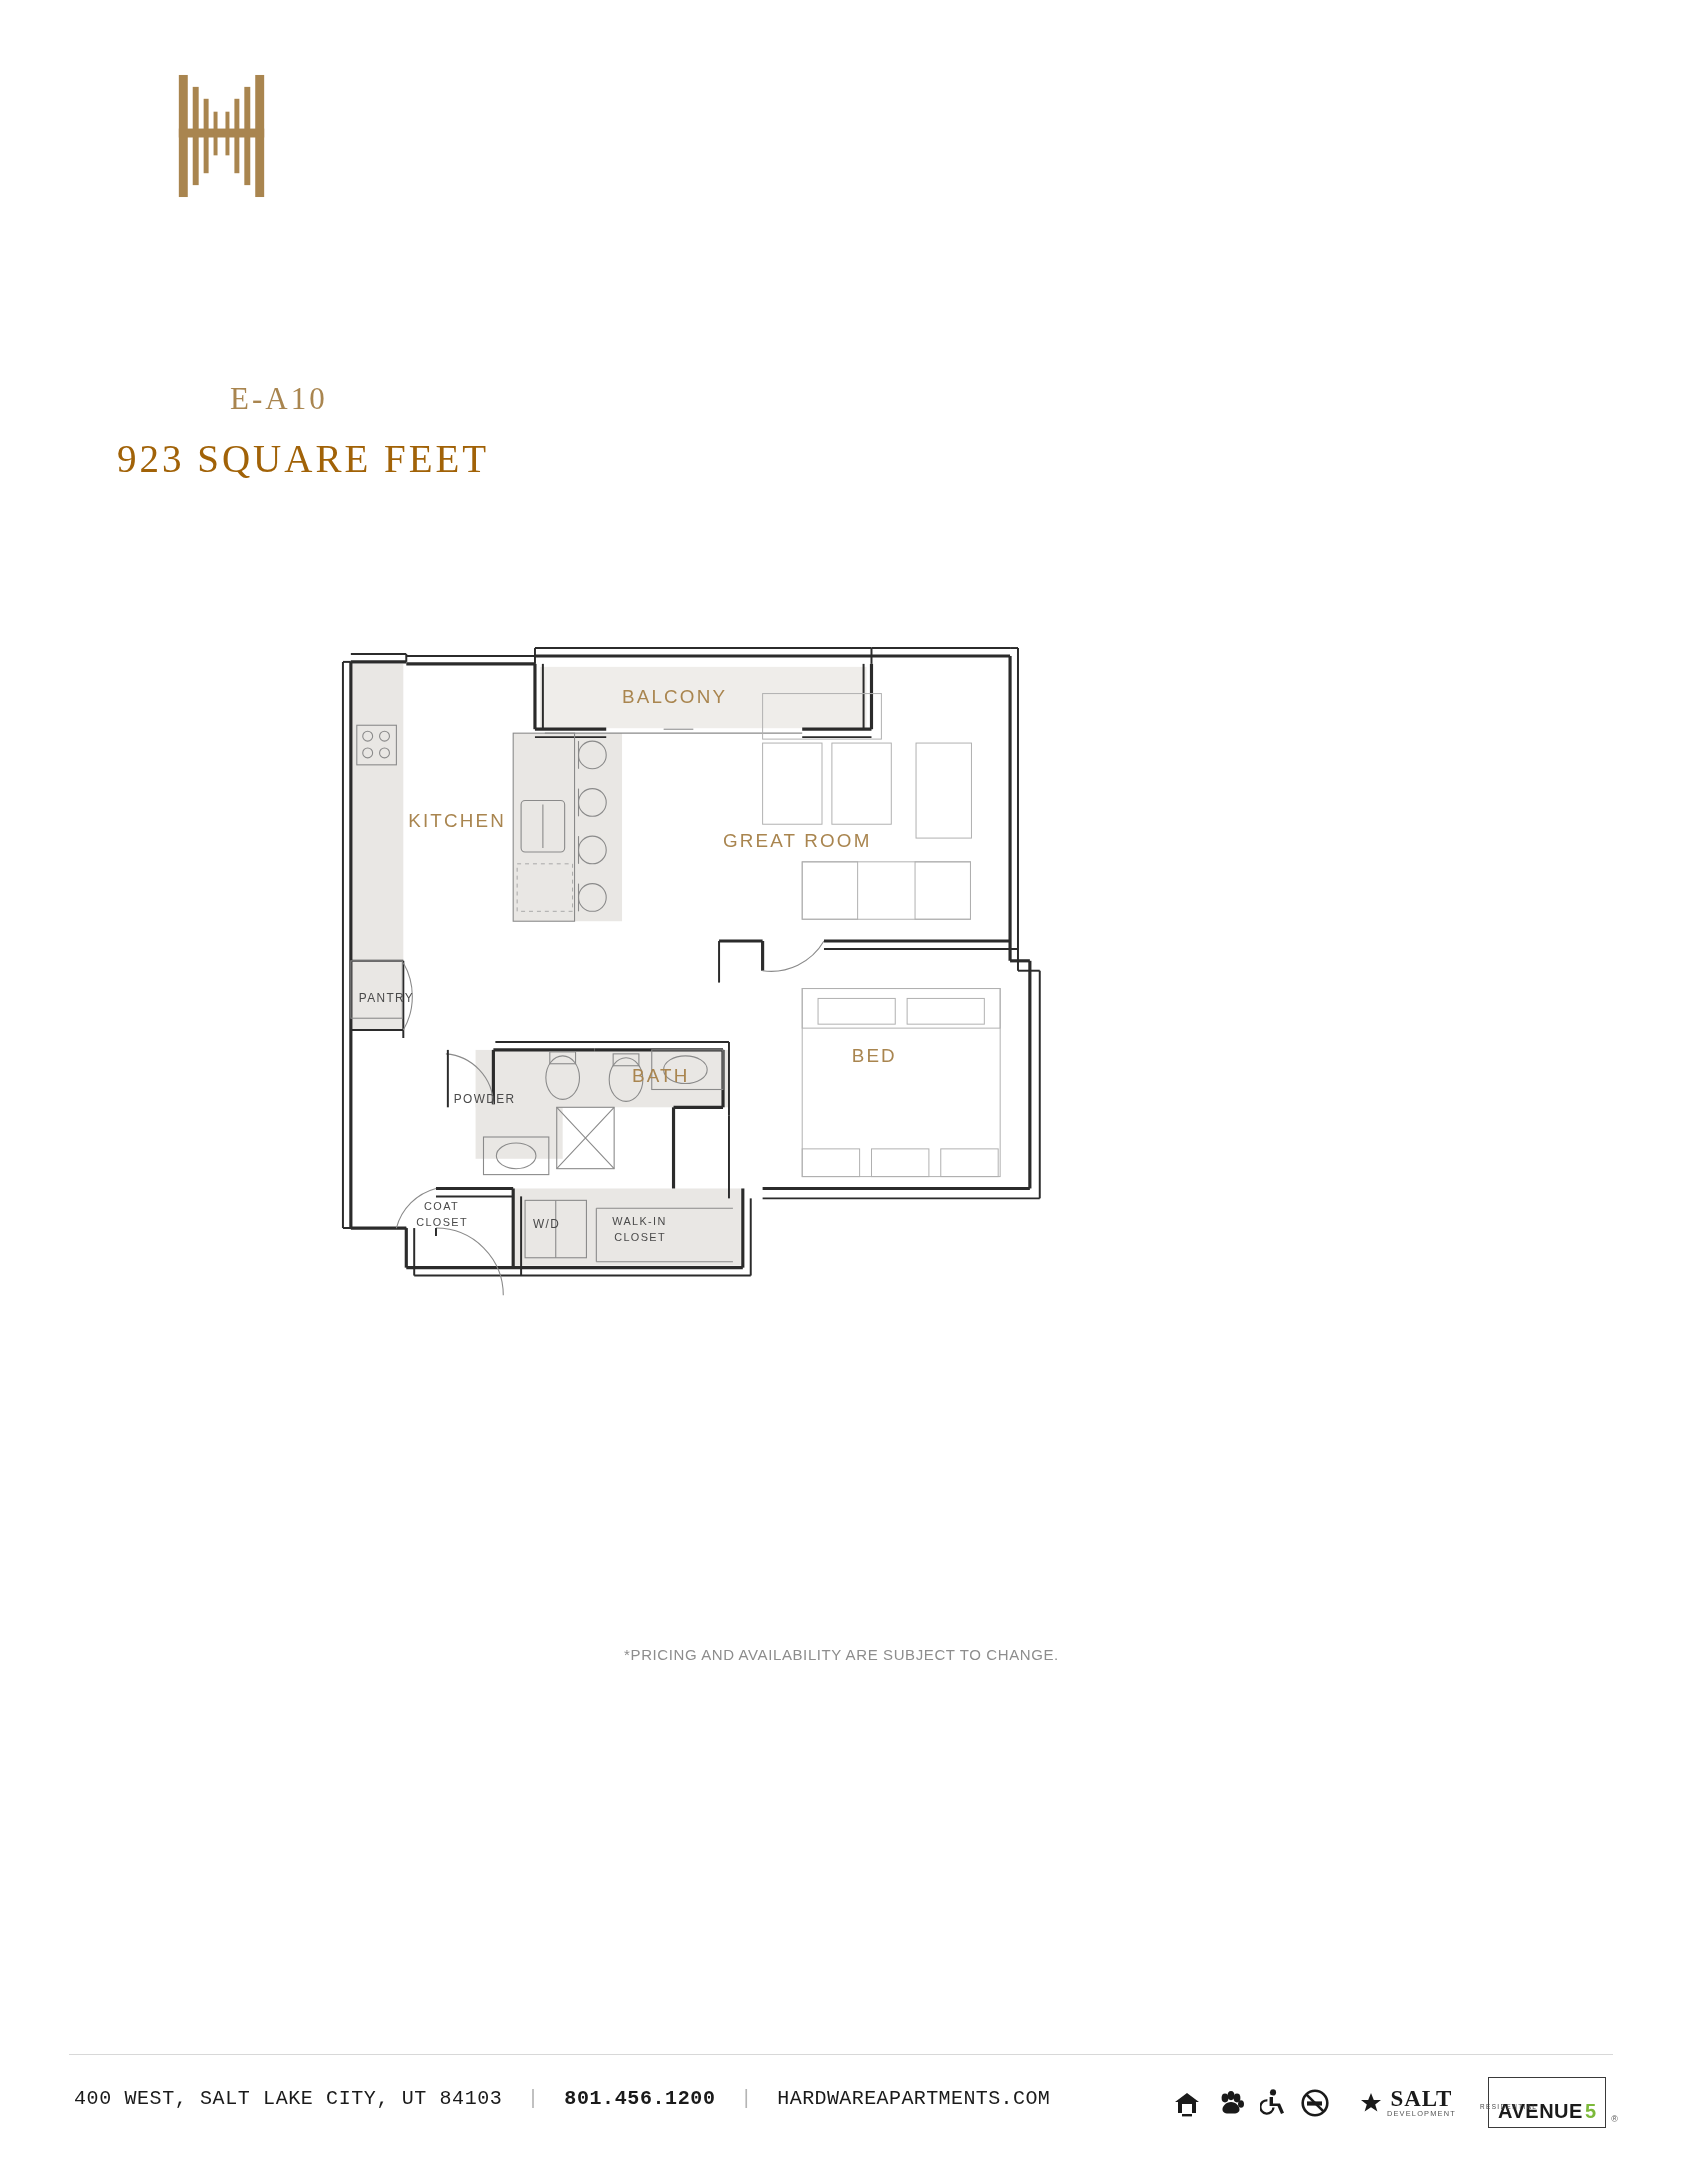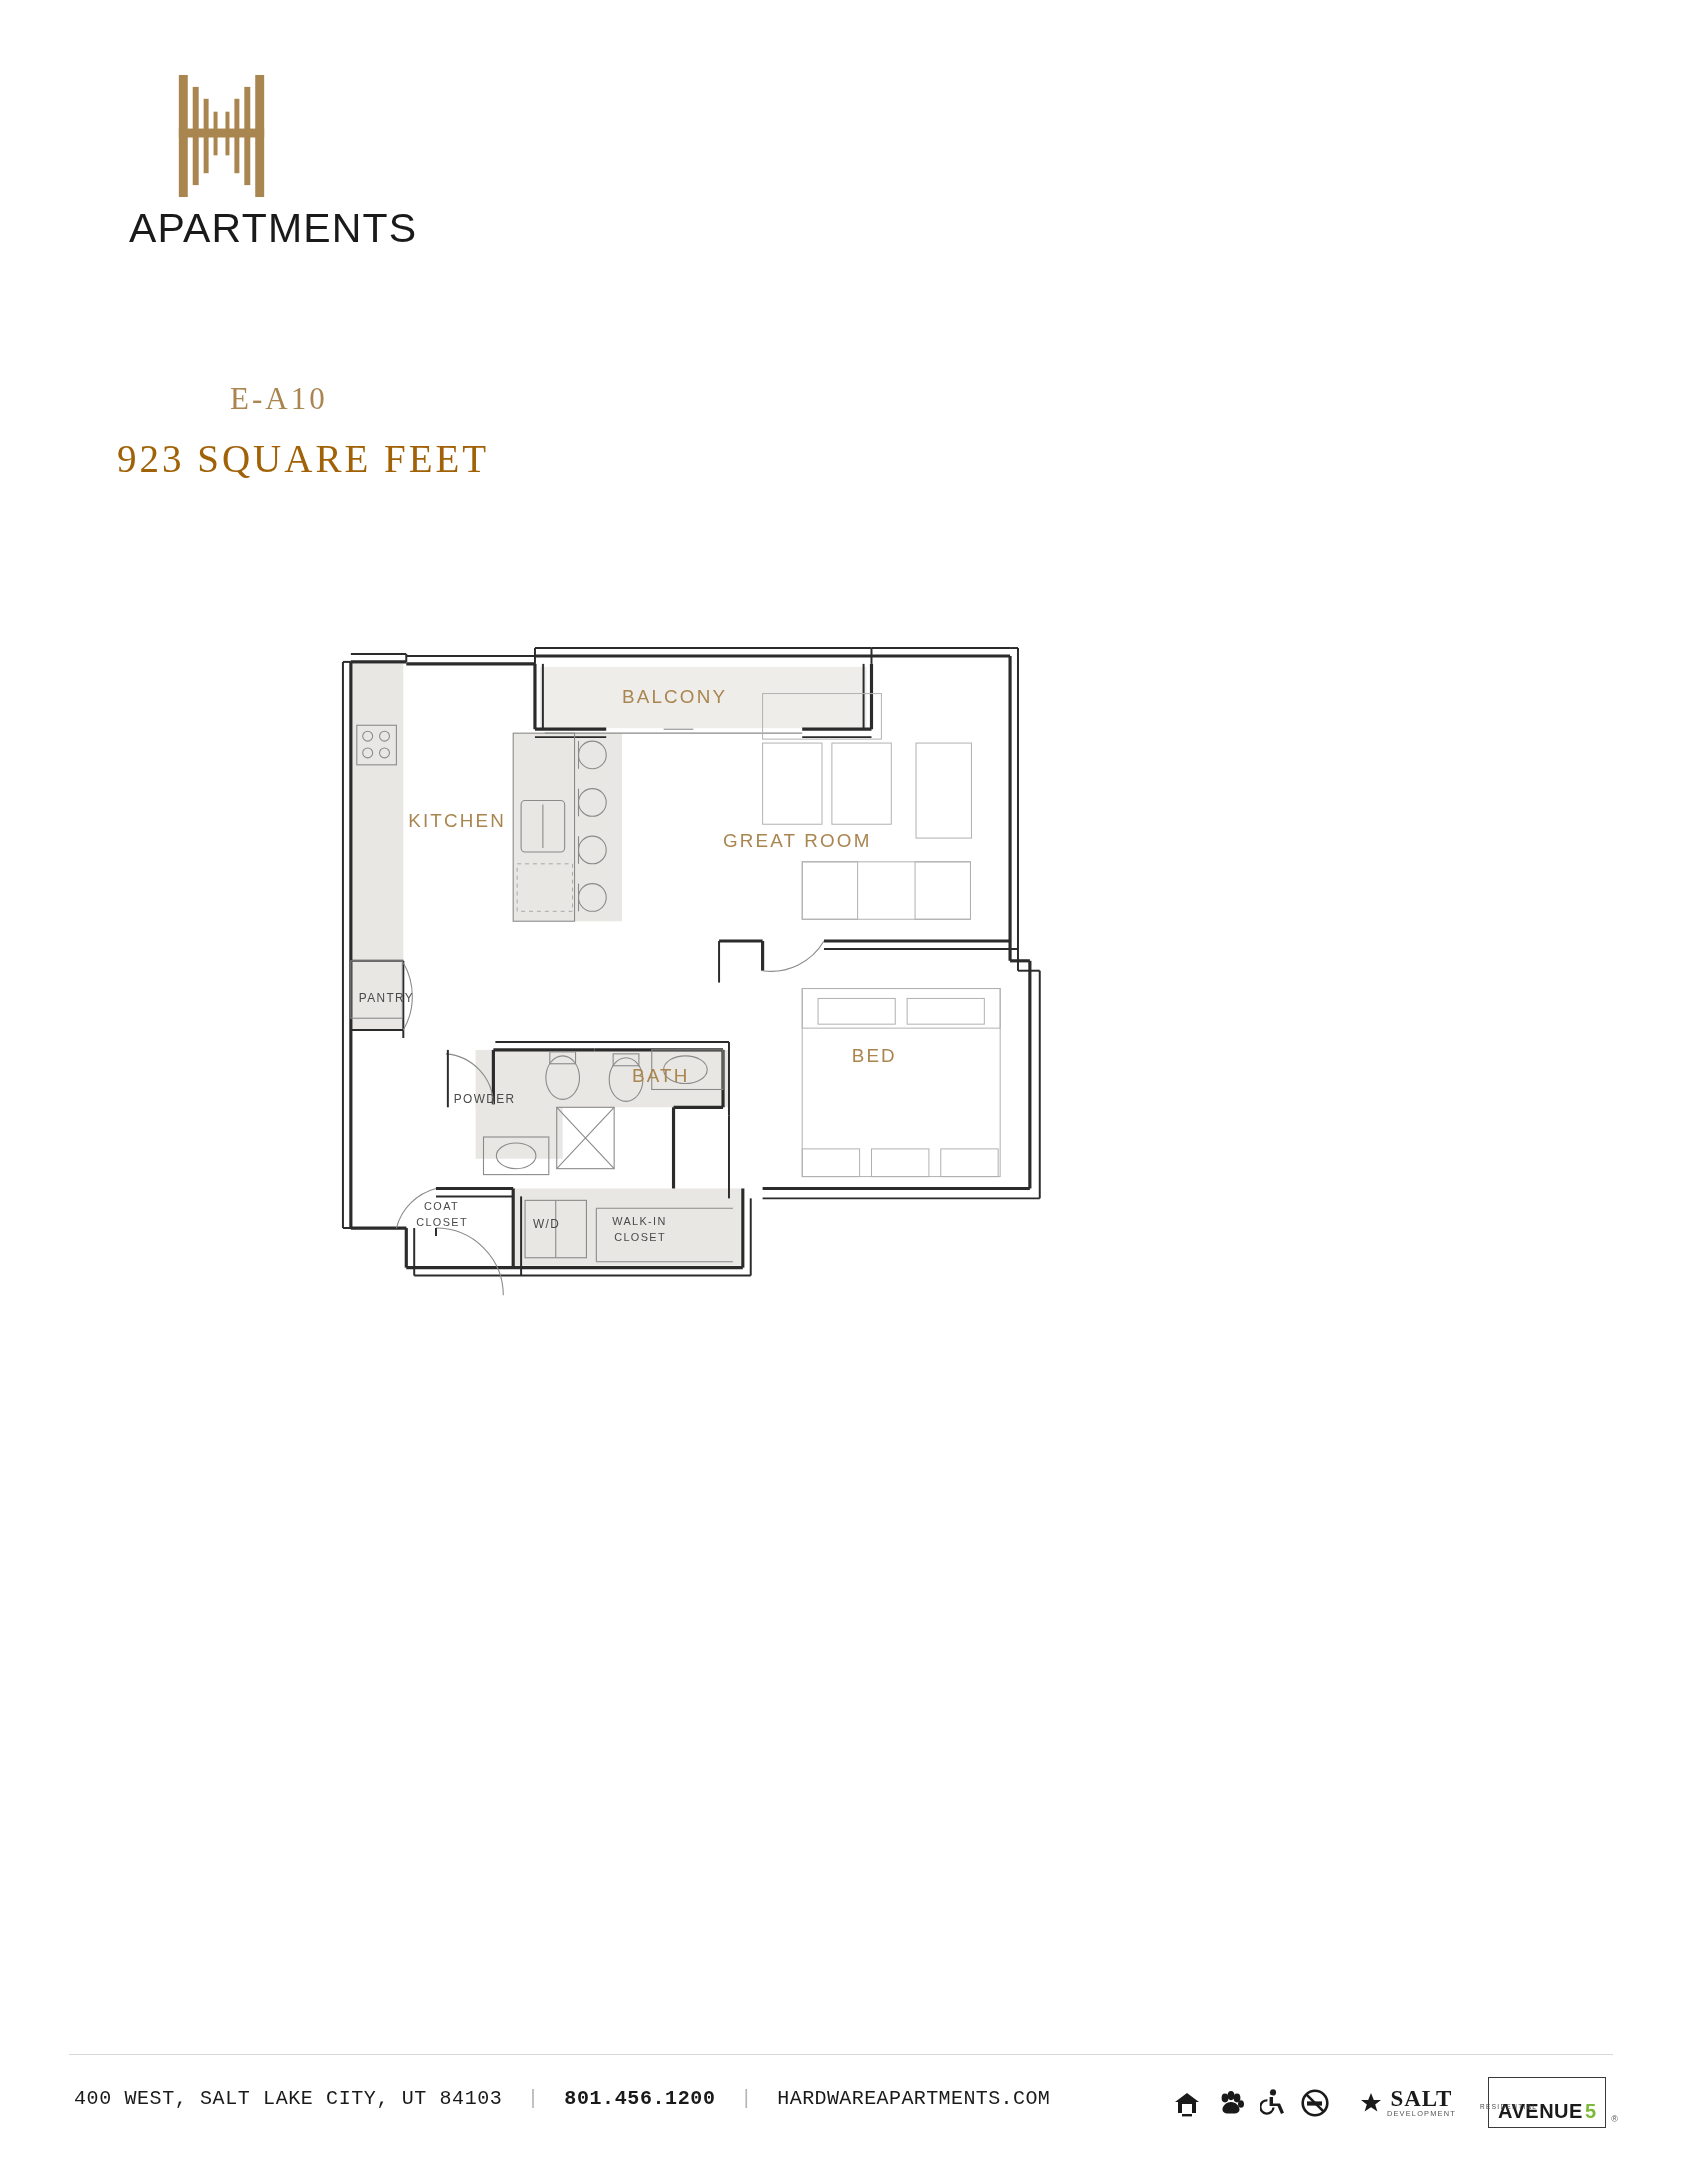--- a/index.html
+++ b/index.html
@@ -158,21 +158,20 @@
       <rect x="36" y="18" width="6" height="99"></rect>
       <rect x="47" y="30" width="5" height="75"></rect>
       <rect x="99" y="6" width="9" height="123"></rect>
       <rect x="88" y="18" width="6" height="99"></rect>
       <rect x="78" y="30" width="5" height="75"></rect>
       <rect x="22" y="60" width="86" height="9"></rect>
       <rect x="57" y="43" width="4" height="44"></rect>
       <rect x="69" y="43" width="4" height="44"></rect>
     </g>
   </svg>
-  <div class="brand-sub">APARTMENTS</div>
 </div>
 
 <div class="plan-id">E-A10</div>
 <div class="plan-sqft">923 SQUARE FEET</div>
 
 <div class="plan-wrap">
 <svg viewBox="0 0 980 820" width="970" height="812" xmlns="http://www.w3.org/2000/svg">
   <defs>
     <style>
       .wall  { fill:none; stroke:#2b2b2b; stroke-width:3.2; }
@@ -354,20 +353,21 @@
   <text class="rlab" x="520" y="432" font-size="19">BED</text>
   <text class="rlabs" x="88" y="582" font-size="11">COAT</text>
   <text class="rlabs" x="80" y="598" font-size="11">CLOSET</text>
   <text class="rlabs" x="198" y="600" font-size="12">W/D</text>
   <text class="rlabs" x="278" y="597" font-size="11">WALK-IN</text>
   <text class="rlabs" x="280" y="613" font-size="11">CLOSET</text>
 </svg>
 </div>
 
 <div class="disclaimer">
+  <div>*PRICING AND AVAILABILITY ARE SUBJECT TO CHANGE.</div>
 </div>
 
 <div class="footer-rule"></div>
 <div class="footer">
   <div class="footer-left">
     <span>400 WEST, SALT LAKE CITY, UT 84103</span>
     <span class="sep">|</span>
     <span class="phone">801.456.1200</span>
     <span class="sep">|</span>
     <span class="site">HARDWAREAPARTMENTS.COM</span>

